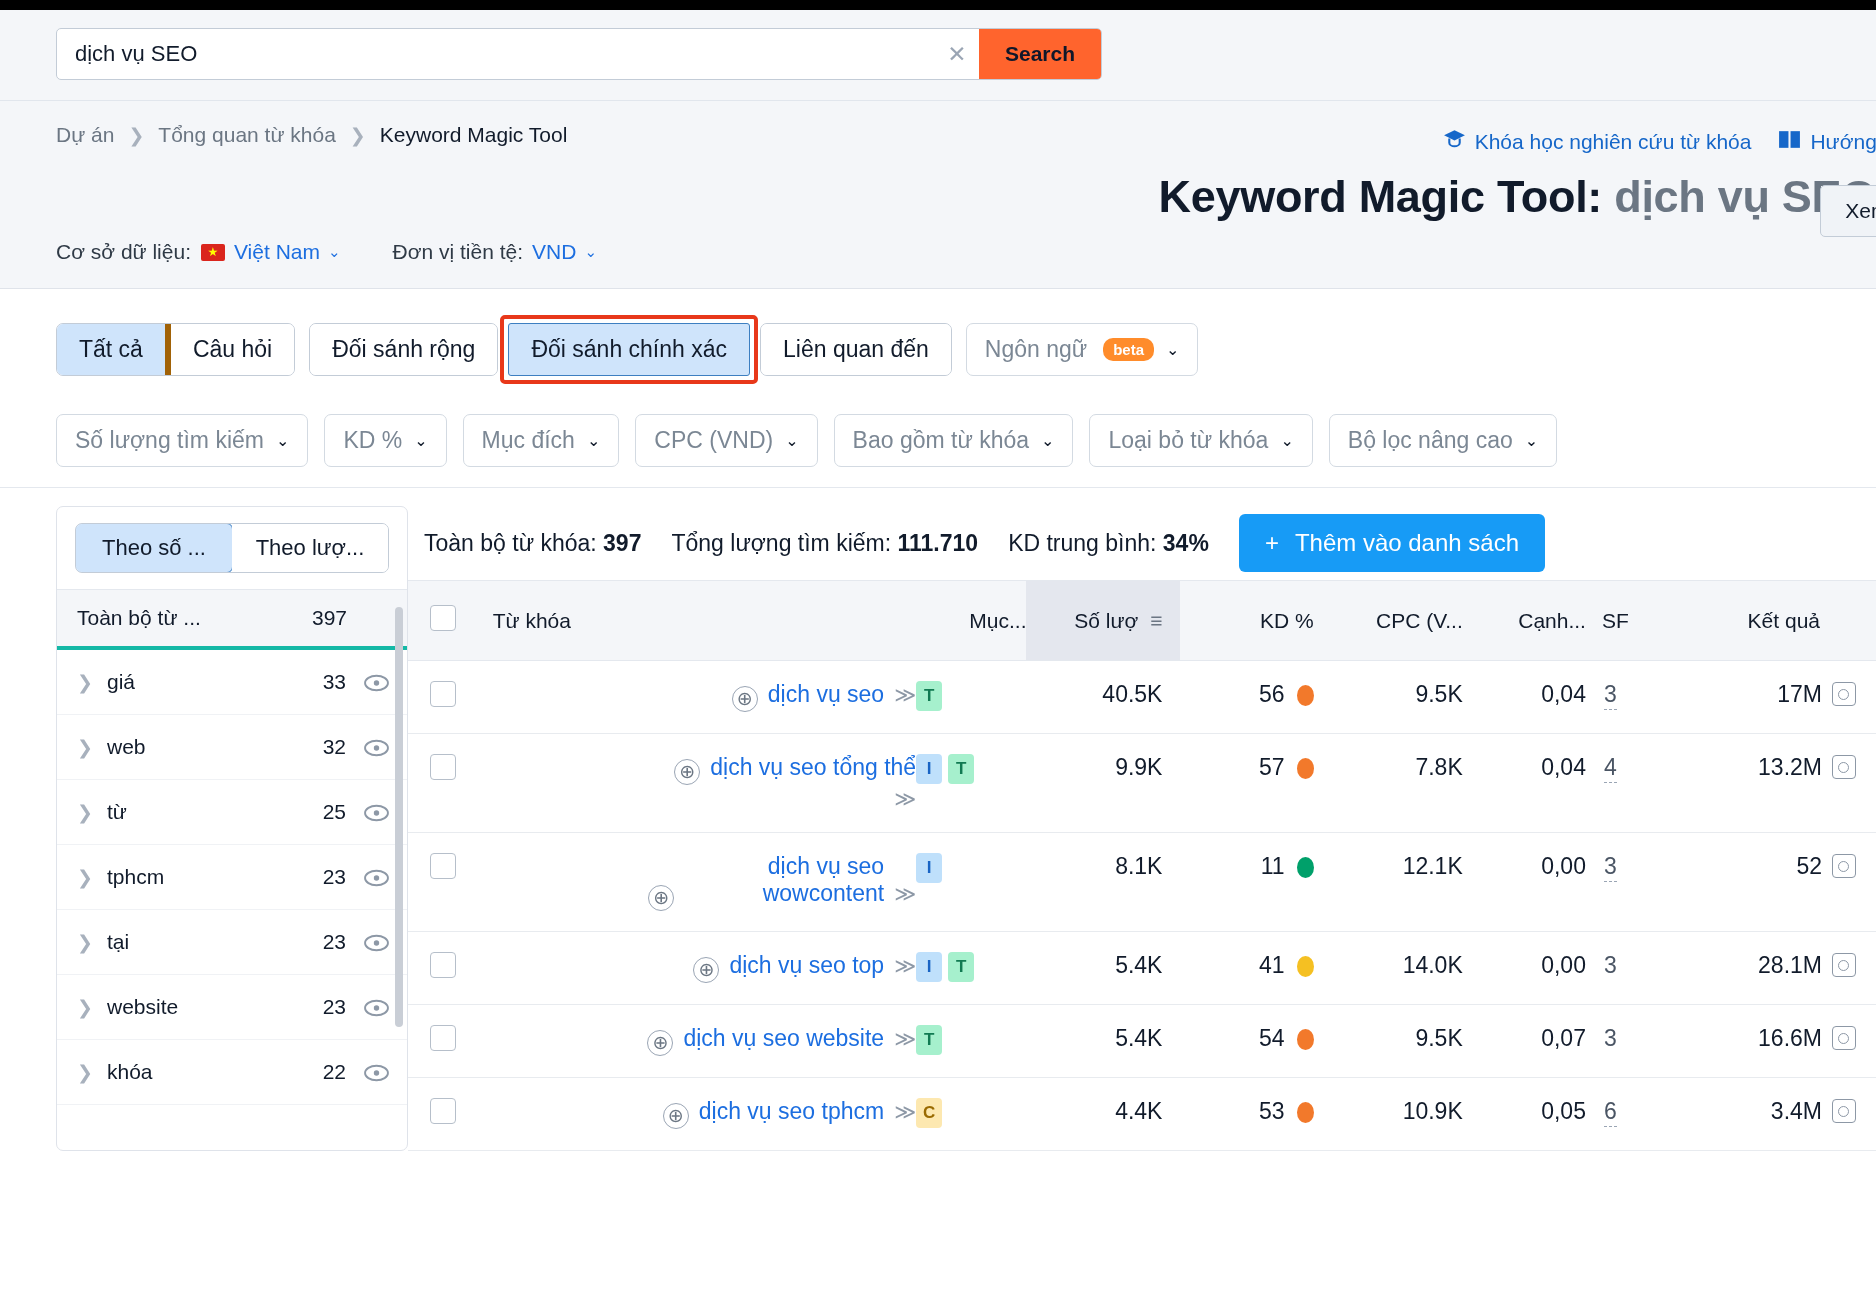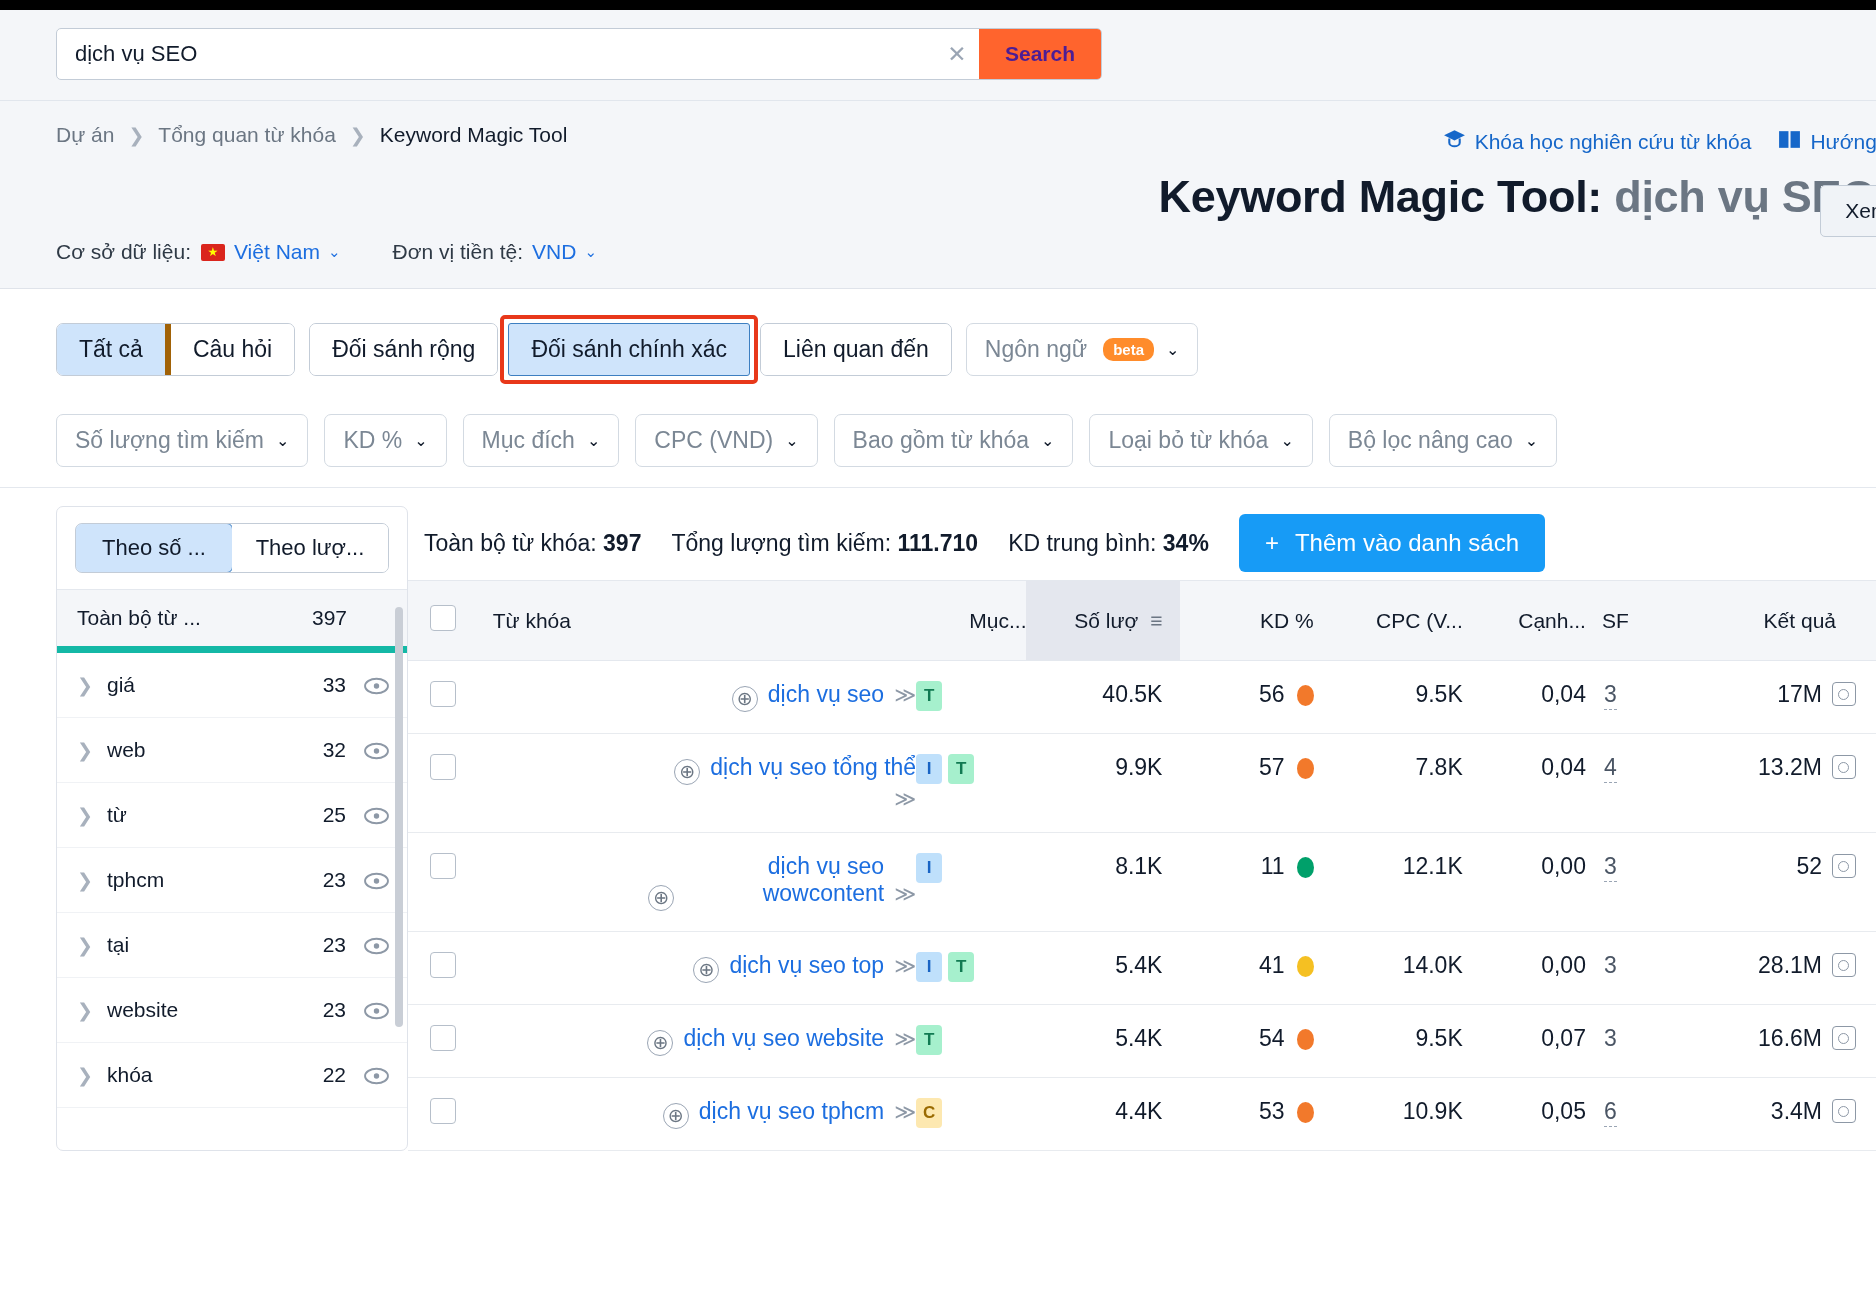--- a/index.html
+++ b/index.html
@@ -31,21 +31,21 @@
     flex:1; border:none; outline:none;
     font-size:22px; padding:0 18px;
     font-family:"Liberation Sans", sans-serif;
     color:#111b2b; background:transparent;
   }
   .clear-x {
     width:44px; display:flex; align-items:center; justify-content:center;
     color:#9aa5b4; font-size:23px; cursor:pointer; user-select:none;
   }
   .search-btn {
-    background:#ff642d; color:#4c1d95; border:none;
+    background:#ff642d; color:#0f172a; border:none;
     font-size:21px; font-weight:bold; padding:0 26px; cursor:pointer;
     font-family:"Liberation Sans", sans-serif;
   }
 
   
   .headerzone {
     background:#f4f6f9;
     padding:22px 0 24px 56px;
     border-bottom:1px solid #dfe3ea;
     position:relative;
@@ -118,21 +118,21 @@
     border:1px solid #dfe3ea; border-radius:7px; background:#fff;
     overflow:hidden; position:relative;
   }
   .side-toggle { padding:16px 18px 16px 18px; display:flex; }
   .side-toggle-group { display:flex; border:1px solid #c3ccd7; border-radius:7px; overflow:hidden; width:100%; }
   .side-toggle-btn { flex:1; text-align:center; padding:11px 6px; font-size:22px; background:#fff; white-space:nowrap; cursor:pointer; }
   .side-toggle-btn.sel { background:#cfe4fb; border:1px solid #3d7fc1; border-radius:6px; margin:-1px; }
   .side-head {
     display:flex; align-items:flex-end; justify-content:space-between;
     padding:16px 60px 16px 20px; background:#f4f6f9;
-    border-top:1px solid #e4e8ee; border-bottom:7px solid #14b8a6; font-size:21px;
+    border-top:1px solid #e4e8ee; border-bottom:4px solid #14b8a6; font-size:21px;
   }
   .side-item {
     display:flex; align-items:center; padding:20px 18px 20px 20px;
     font-size:21px; border-bottom:1px solid #f0f2f5; cursor:pointer;
   }
   .side-item .chev { color:#a8b1bd; font-size:19px; width:30px; }
   .side-item .nm { flex:1; }
   .side-item .cnt { color:#111b2b; margin-right:18px; }
   .eye { width:25px; height:18px; flex:none; }
   .side-scroll {
@@ -434,21 +434,21 @@
           <th class="lft">Từ khóa</th>
           <th>Mục...</th>
           <th class="sorted" style="padding-right:18px">
             <span>Số lượ</span>
             <span style="margin-left:6px;color:#6b7683">≡</span>
           </th>
           <th style="padding-right:8px">KD %</th>
           <th>CPC (V...</th>
           <th>Cạnh...</th>
           <th style="text-align:left;padding-left:16px">SF</th>
-          <th style="padding-right:40px">Kết quả</th>
+          <th style="padding-right:56px">Kết quả</th>
         </tr>
       </thead>
       <tbody>
 
         <tr>
           <td style="padding-left:22px;text-align:left"><span class="cb"></span></td>
           <td class="kwcell">
             <span class="plus-circle">⊕</span><span class="kwlink">dịch vụ seo</span><span class="chev2">≫</span>
           </td>
           <td style="text-align:left"><span class="tag T">T</span></td>

